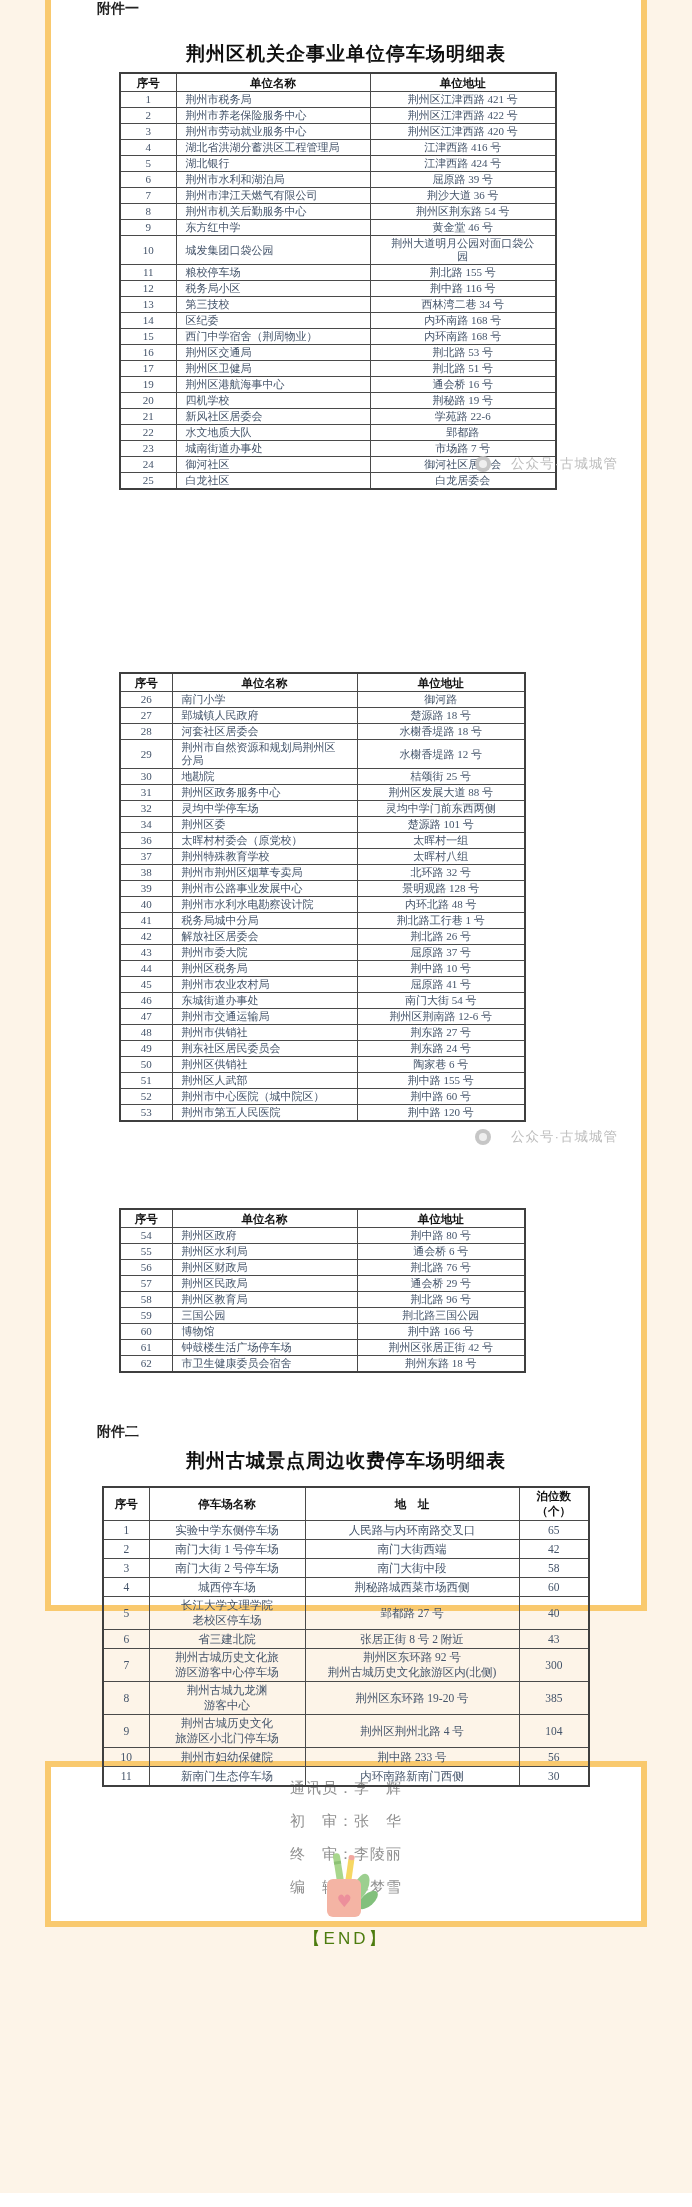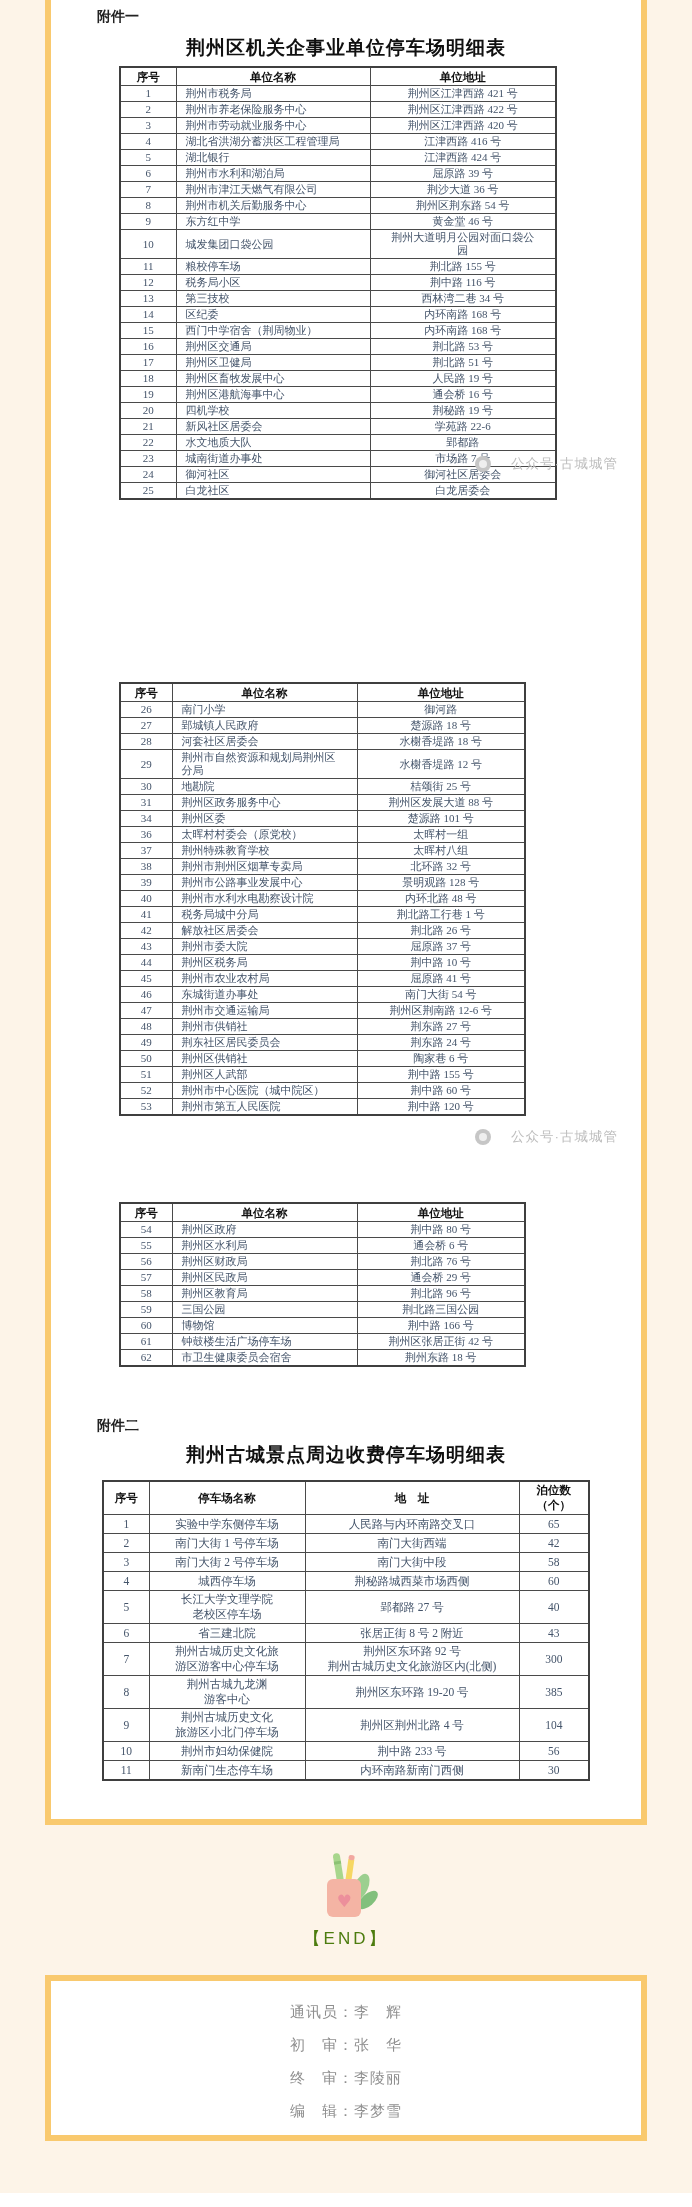--- a/index.html
+++ b/index.html
@@ -1,25 +1,25 @@
 <!DOCTYPE html>
 <html><head>
 <meta charset="utf-8">
 <style>
   html,body{margin:0;padding:0;}
   body{width:692px;background:#ffffff;font-family:"Liberation Serif","DejaVu Serif",serif;}
   .page{position:relative;width:692px;height:2207px;background:#fdf4e8;overflow:hidden;}
 
   
   .panel{margin:0 45px;background:#ffffff;border:6px solid #f9c96e;box-sizing:border-box;}
-  .panel1{border-top:none;height:1825px;position:relative;padding-top:8px;}
-  .panel2{height:166px;margin-top:150px;padding-top:14px;}
+  .panel1{border-top:none;height:1611px;position:relative;padding-top:0;}
+  .panel2{height:166px;margin-top:150px;padding-top:4px;}
 
   .att-label{font-family:"Liberation Sans","DejaVu Sans",sans-serif;font-weight:bold;font-size:14px;color:#222;margin:0 0 0 46px;line-height:16px;}
-  .doc-title{text-align:center;font-weight:bold;font-size:19px;color:#101010;margin-top:12px;line-height:24px;letter-spacing:1px;}
+  .doc-title{text-align:center;font-weight:bold;font-size:19px;color:#101010;margin-top:26px;line-height:24px;letter-spacing:1px;}
 
   table{border-collapse:collapse;table-layout:fixed;border:2px solid #3f3f3f;}
   th,td{border:1px solid #4a4a4a;text-align:center;padding:1px 3px;overflow:hidden;}
   th{font-family:"Liberation Sans","DejaVu Sans",sans-serif;font-weight:bold;color:#111;font-size:11.5px;height:15px;white-space:pre-line;line-height:14px;}
   td{color:#44546a;font-size:11px;height:13px;line-height:13px;white-space:pre-line;}
 
   .t1{width:436px;margin:6px 0 0 68px;}
   .t23{width:405px;margin-left:68px;}
   .t2{margin-top:182px;}
   .t3{margin-top:86px;}
@@ -146,25 +146,20 @@
             <td>16</td>
             <td>荆州区交通局</td>
             <td>荆北路 53 号</td>
           </tr>
           <tr>
             <td>17</td>
             <td>荆州区卫健局</td>
             <td>荆北路 51 号</td>
           </tr>
           <tr>
-            <td>18</td>
-            <td>荆州区畜牧发展中心</td>
-            <td>人民路 19 号</td>
-          </tr>
-          <tr>
             <td>19</td>
             <td>荆州区港航海事中心</td>
             <td>通会桥 16 号</td>
           </tr>
           <tr>
             <td>20</td>
             <td>四机学校</td>
             <td>荆秘路 19 号</td>
           </tr>
           <tr>
@@ -237,20 +232,25 @@
           </tr>
           <tr>
             <td>30</td>
             <td>地勘院</td>
             <td>桔颂街 25 号</td>
           </tr>
           <tr>
             <td>31</td>
             <td>荆州区政务服务中心</td>
             <td>荆州区发展大道 88 号</td>
+          </tr>
+          <tr>
+            <td>32</td>
+            <td>灵均中学停车场</td>
+            <td>灵均中学门前东西两侧</td>
           </tr>
           <tr>
             <td>34</td>
             <td>荆州区委</td>
             <td>楚源路 101 号</td>
           </tr>
           <tr>
             <td>36</td>
             <td>太晖村村委会（原党校）</td>
             <td>太晖村一组</td>

